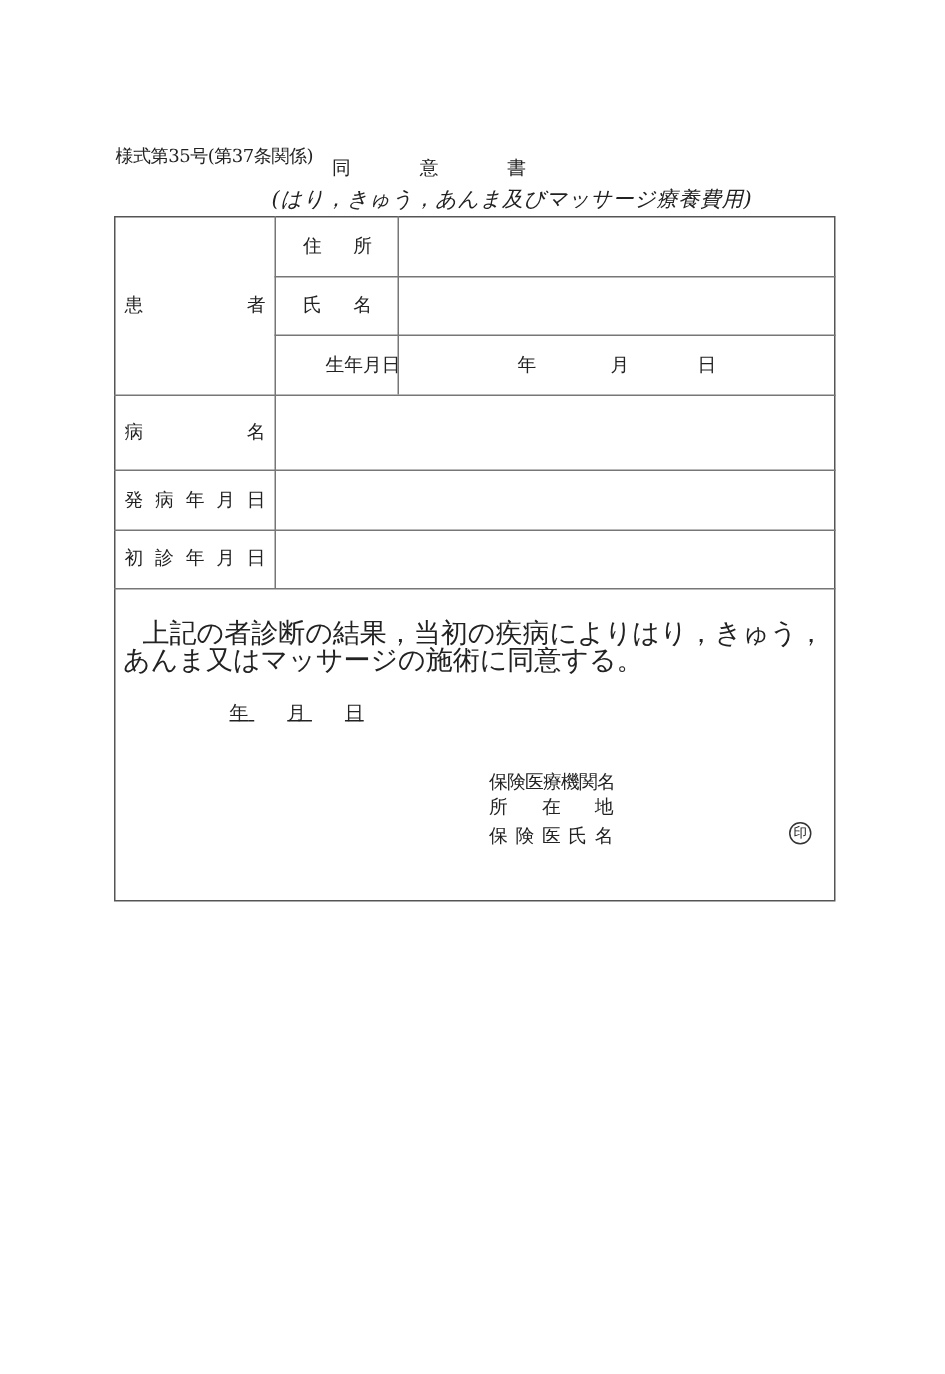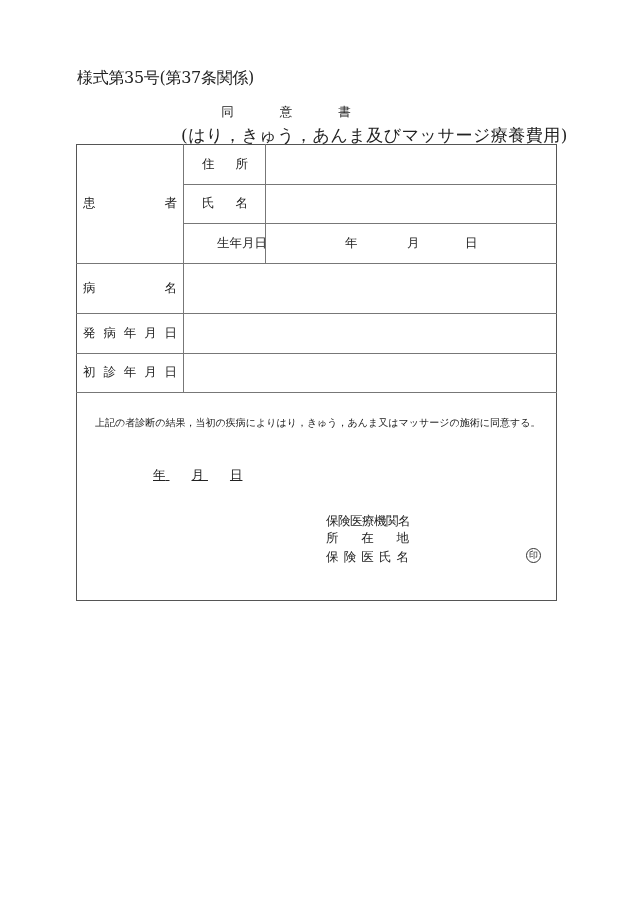--- a/index.html
+++ b/index.html
@@ -1,34 +1,34 @@
 <!DOCTYPE html>
 <html><head>
   <meta charset="utf-8">
   <style>
     html, body { margin: 0; padding: 0; }
     body {
       width: 630px; height: 916px; background: #ffffff; position: relative; overflow: hidden;
       font-family: "DejaVu Serif", "Liberation Serif", serif; color: #222;
     }
     .abs { position: absolute; white-space: nowrap; }
-    .form-no { left: 77px; top: 68px; font-size: 16px; letter-spacing: -0.3px; }
+    .form-no { left: 77px; top: 96px; font-size: 12px; letter-spacing: -0.3px; }
     .title { left: 0; width: 572px; top: 104px; font-size: 12.5px; text-align: center; }
     .title span { display: inline-block; }
     .title .t1 { margin-left: 24px; }
-    .subtitle { left: 181px; top: 124px; font-size: 17px; letter-spacing: 0.5px; }
+    .subtitle { left: 181px; top: 124px; font-size: 14px; letter-spacing: 0.5px; font-style: italic; }
 
     .frame { position: absolute; left: 76px; top: 144px; width: 479px; height: 455px;
       border: 1.5px solid #555; }
     .hl { position: absolute; height: 0; border-top: 1.5px solid #777; }
     .vl { position: absolute; width: 0; border-left: 1.5px solid #777; }
 
     .cell-label { position: absolute; font-size: 12.5px; display: flex; align-items: center; }
     .spread { justify-content: space-between; }
-    .body-text { left: 82px; top: 414px; width: 474px; font-size: 10px; line-height: 18px; white-space: normal; }
+    .body-text { left: 82px; top: 414px; width: 474px; font-size: 18px; line-height: 18px; white-space: normal; }
     .seal {
       position: absolute; left: 526px; top: 548px; width: 13px; height: 13px; border: 1px solid #333;
       border-radius: 50%; font-size: 9px; display: flex; align-items: center; justify-content: center;
     }
   </style>
 </head>
 <body>
 
 <div class="abs form-no">様式第35号(第37条関係)</div>
 <div class="abs title">

